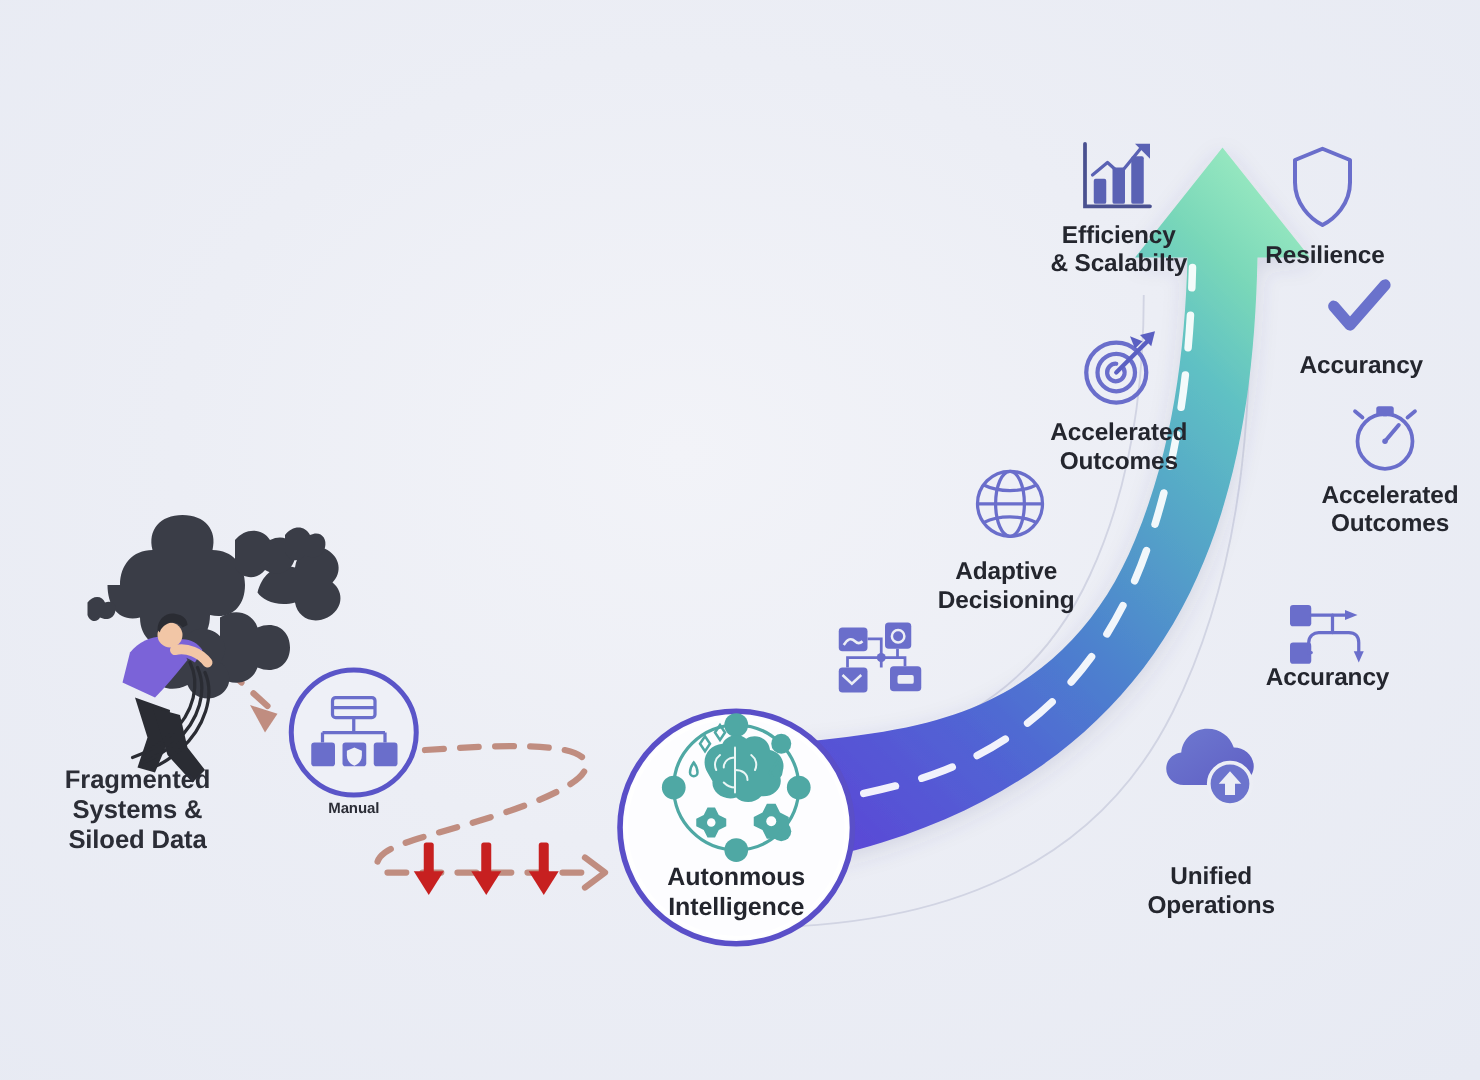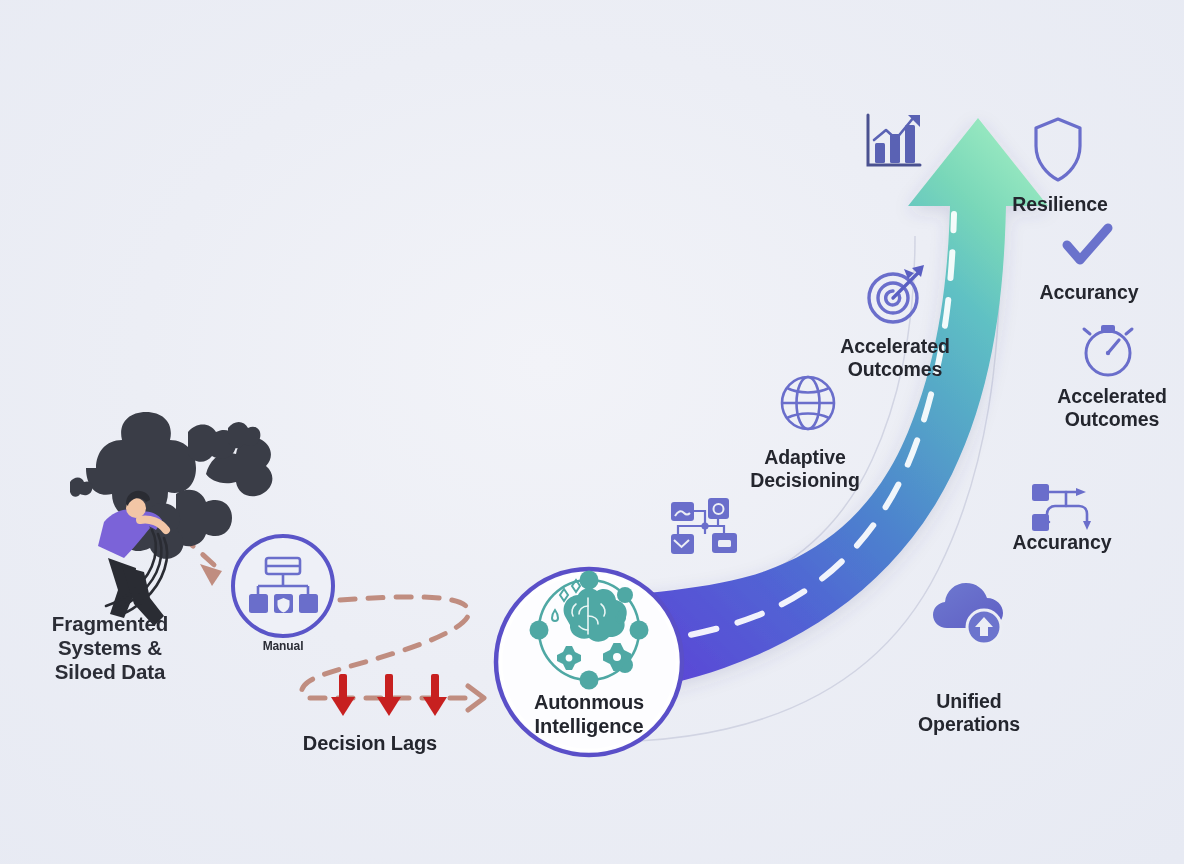--- a/index.html
+++ b/index.html
@@ -348,31 +348,32 @@
       <path d="M 984 617 l 9 10 h -5 v 9 h -8 v -9 h -5 z" fill="#eceef5"></path>
     </g>
   </svg>
 
   <div class="label lbl-left" style="left:0px; top:612px; width:220px;">Fragmented
 Systems &amp;
 Siloed Data</div>
 
   <div class="label lbl-manual" style="left:213px; top:639px; width:140px;">Manual</div>
 
-  <div class="label lbl-lags" style="left:280px; top:732px; width:180px;">Decision Lags</div>
 
   <div class="label lbl-core" style="left:499px; top:690px; width:180px;">Autonmous
 Intelligence</div>
 
   <div class="label lbl-node" style="left:715px; top:446px; width:180px;">Adaptive
 Decisioning</div>
 
   <div class="label lbl-node" style="left:805px; top:335px; width:180px;">Accelerated
 Outcomes</div>
 
+  <div class="label lbl-node" style="left:805px; top:177px; width:180px;">Efficiency
+&amp; Scalabilty</div>
 
   <div class="label lbl-node" style="left:975px; top:193px; width:170px;">Resilience</div>
 
   <div class="label lbl-node" style="left:1004px; top:281px; width:170px;">Accurancy</div>
 
   <div class="label lbl-node" style="left:1027px; top:385px; width:170px;">Accelerated
 Outcomes</div>
 
   <div class="label lbl-node" style="left:977px; top:531px; width:170px;">Accurancy</div>
 

